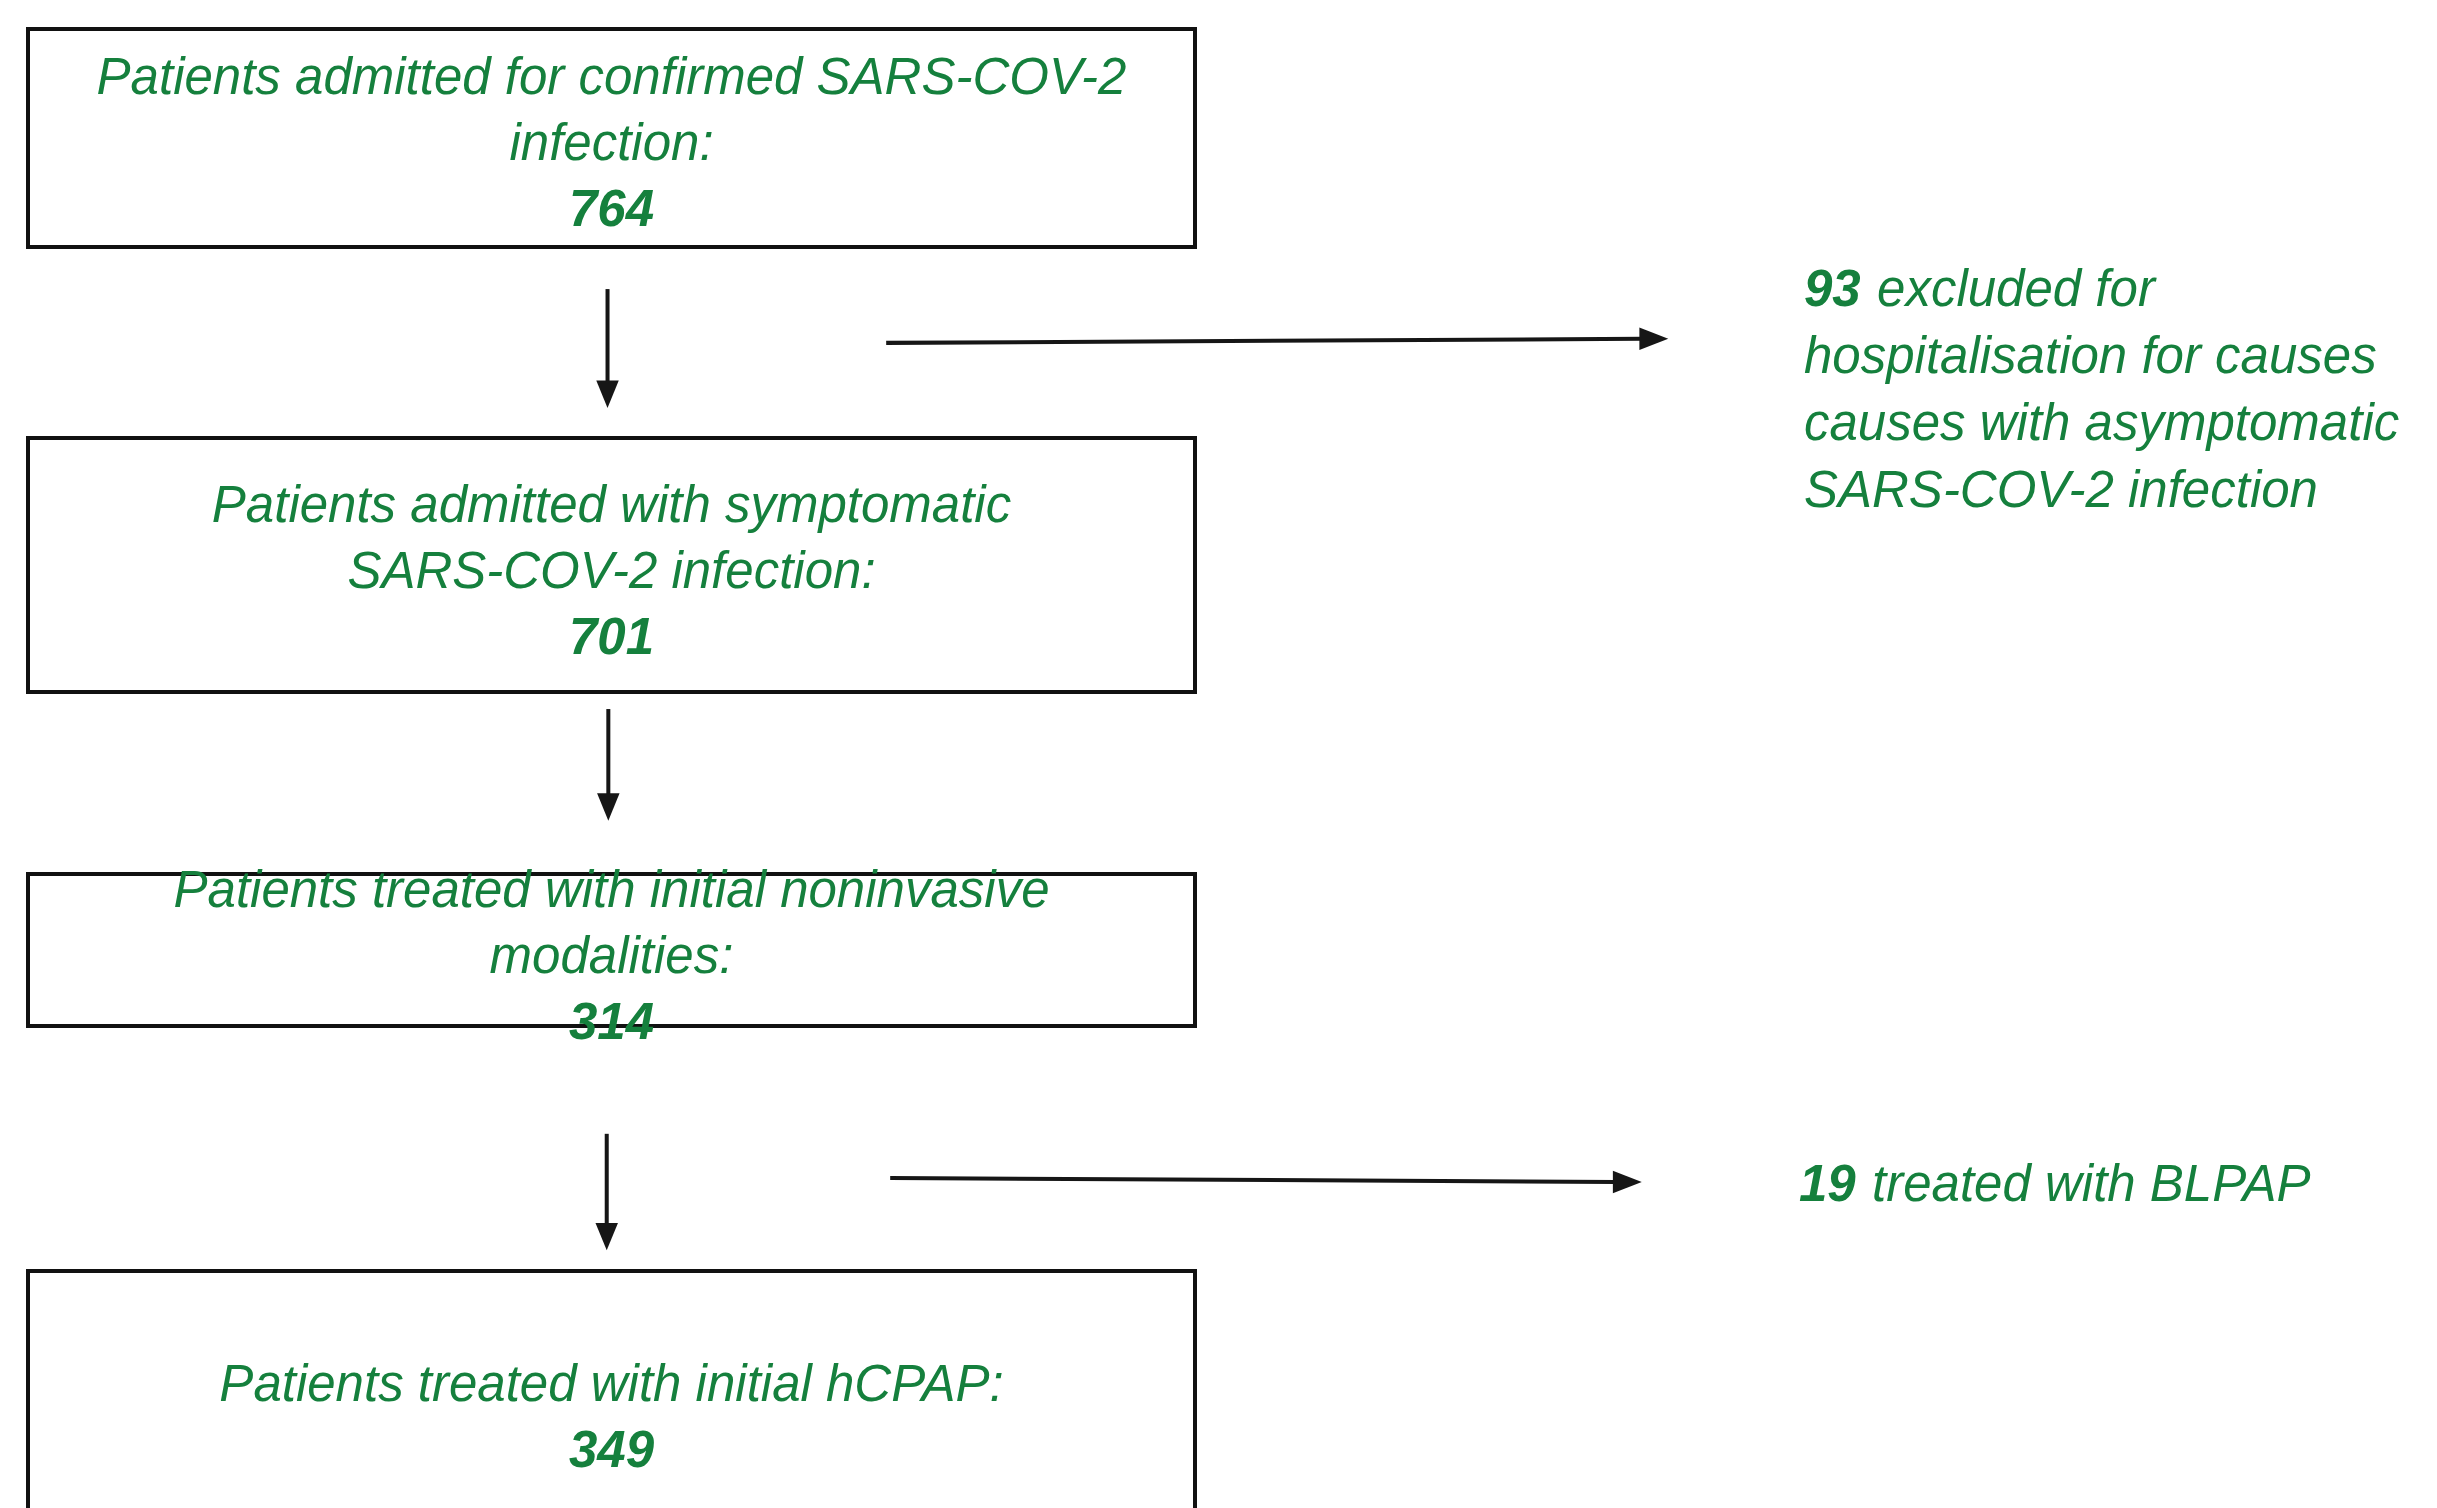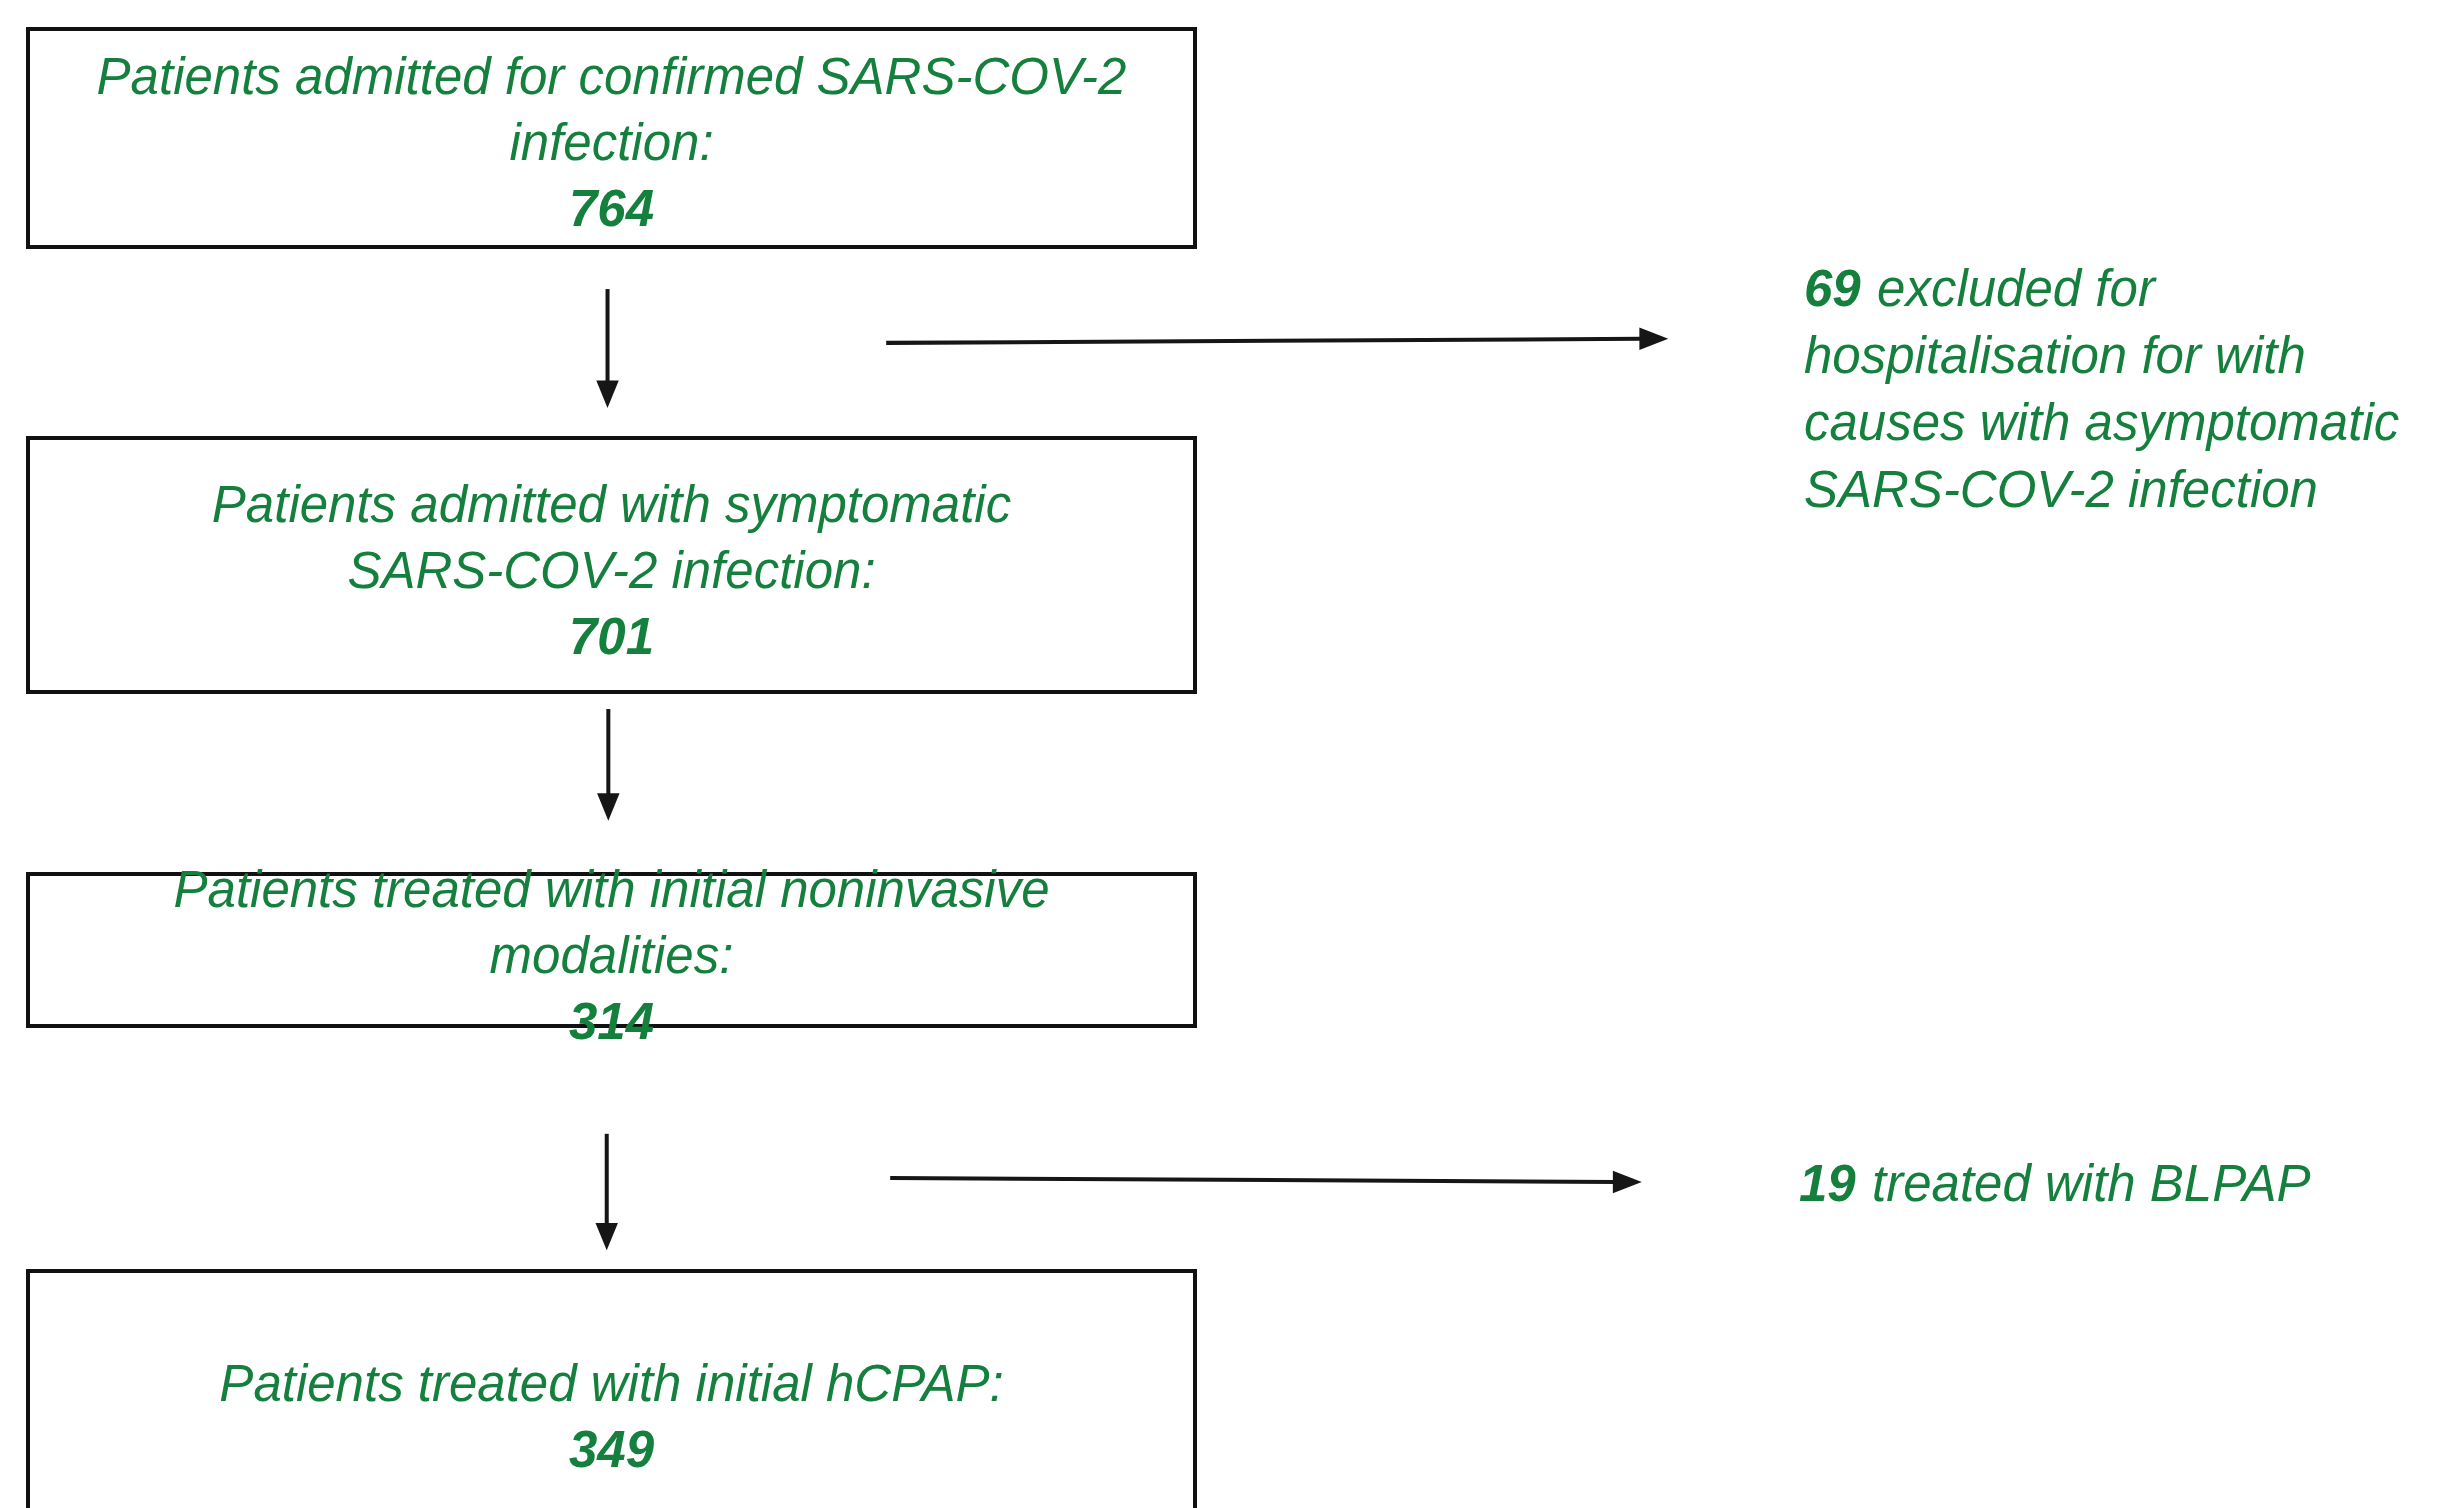--- a/index.html
+++ b/index.html
@@ -116,23 +116,23 @@
     <div class="box-line count">314</div>
   </div>
 
   <div class="flow-box box-4">
     <div class="box-line">Patients treated with initial hCPAP:</div>
     <div class="box-line count">349</div>
   </div>
 
   <div class="side-note note-1">
     <div class="note-line">
-      <span class="count">69</span><span>excluded for</span>
+      <span class="count">93</span><span>excluded for</span>
     </div>
-    <div class="note-line">hospitalisation for with</div>
+    <div class="note-line">hospitalisation for causes</div>
     <div class="note-line">causes with asymptomatic</div>
     <div class="note-line">SARS-COV-2 infection</div>
   </div>
 
   <div class="side-note note-2">
     <div class="note-line">
       <span class="count">19</span><span>treated with BLPAP</span>
     </div>
   </div>
 

